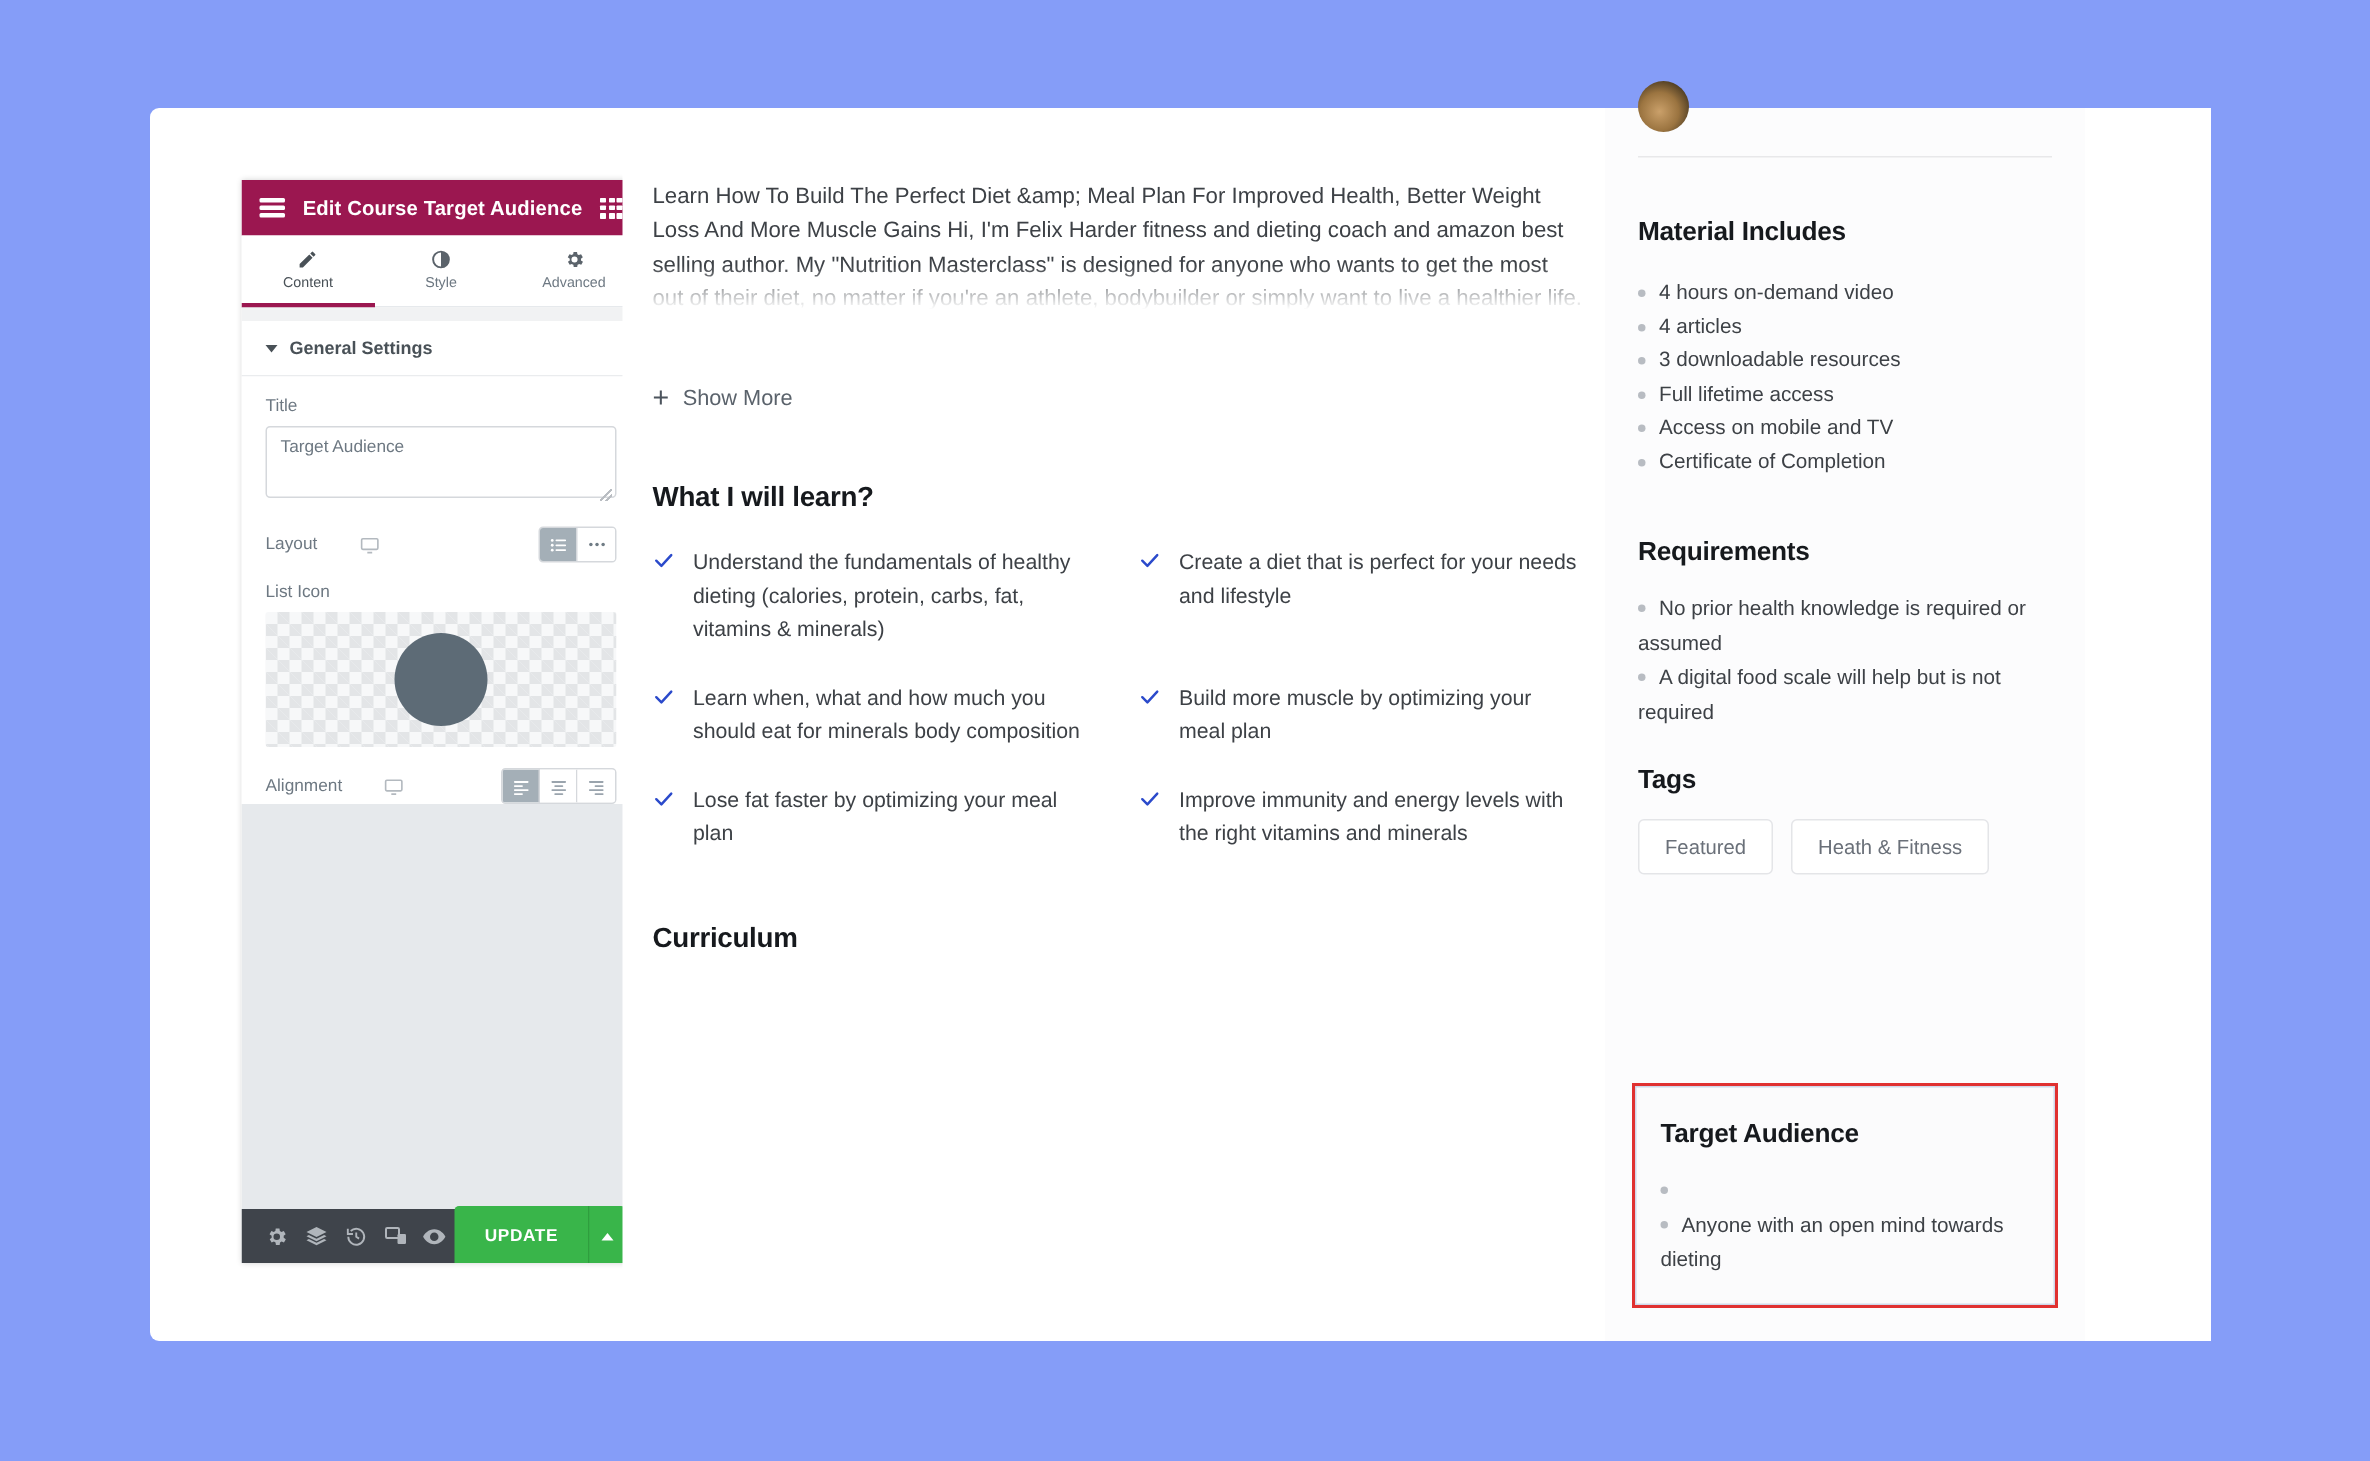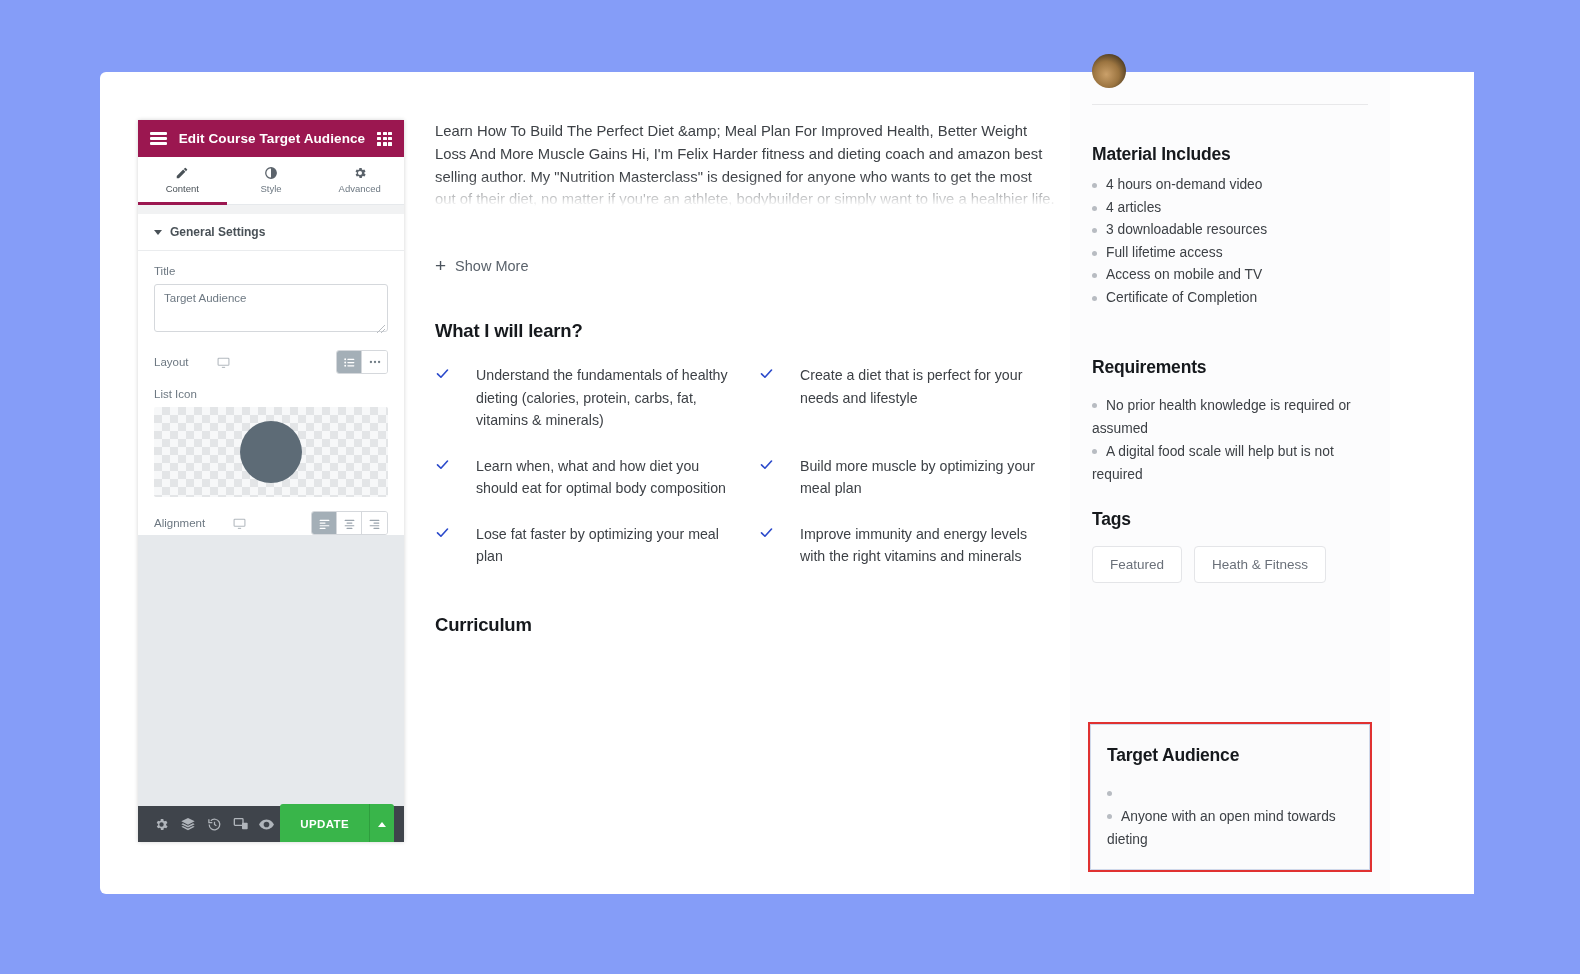--- a/index.html
+++ b/index.html
@@ -23,21 +23,21 @@
     top: 72px;
     width: 1374px;
     height: 822px;
     background: #ffffff;
     border-radius: 6px;
   }
 
   
   #editor-panel {
     position: absolute;
-    left: 38px;          
+    left: 61px;          
     top: 48px;           
     width: 266px;
     height: 722px;
     background: #ffffff;
     box-shadow: 0 0 4px rgba(0,0,0,.18);
     display: flex;
     flex-direction: column;
     overflow: hidden;
   }
 
@@ -273,21 +273,21 @@
     letter-spacing: -.2px;
   }
 
   .learn-grid {
     margin-top: 22px;
     display: grid;
     grid-template-columns: 1fr 1fr;
     column-gap: 28px;
     row-gap: 23px;
   }
-  .learn-item { display: flex; gap: 26px; }
+  .learn-item { display: flex; gap: 12px; }
   .check-icon { flex: none; margin-top: 2px; color: #2b4acb; }
   .learn-text { font-size: 14.2px; line-height: 22.5px; color: #3d4146; }
 
   #curriculum-head { margin-top: 46px; }
 
   
   #side-col {
     position: absolute;
     left: 655px; top: 0;
     width: 320px;
@@ -595,21 +595,21 @@
               </svg>
           </span>
           <span class="learn-text">Create a diet that is perfect for your needs and lifestyle</span>
         </div>
         <div class="learn-item">
           <span class="check-icon">
             <svg width="15" height="15" viewBox="0 0 24 24" fill="none" stroke="currentColor" stroke-width="2.6" stroke-linecap="round" stroke-linejoin="round">
                 <path d="M4 12.5l5.5 5.5L20 6.5"></path>
               </svg>
           </span>
-          <span class="learn-text">Learn when, what and how diet you should eat for optimal body composition</span>
+          <span class="learn-text">Learn when, what and how much you should eat for minerals body composition</span>
         </div>
         <div class="learn-item">
           <span class="check-icon">
             <svg width="15" height="15" viewBox="0 0 24 24" fill="none" stroke="currentColor" stroke-width="2.6" stroke-linecap="round" stroke-linejoin="round">
                 <path d="M4 12.5l5.5 5.5L20 6.5"></path>
               </svg>
           </span>
           <span class="learn-text">Build more muscle by optimizing your meal plan</span>
         </div>
         <div class="learn-item">
@@ -634,21 +634,21 @@
 
     </div>
 
     <div id="side-col">
 
       <div class="avatar-clip"></div>
       <div class="side-divider"></div>
 
       <div style="position:absolute; left:22px; top:72px; width:276px;">
         <div class="side-h3">Material Includes</div>
-        <ul class="side-list" style="margin-top:9px;">
+        <ul class="side-list" style="margin-top:19px;">
           <li>
               <span class="bdot"></span>
               <span>4 hours on-demand video</span>
             </li>
           <li>
               <span class="bdot"></span>
               <span>4 articles</span>
             </li>
           <li>
               <span class="bdot"></span>

